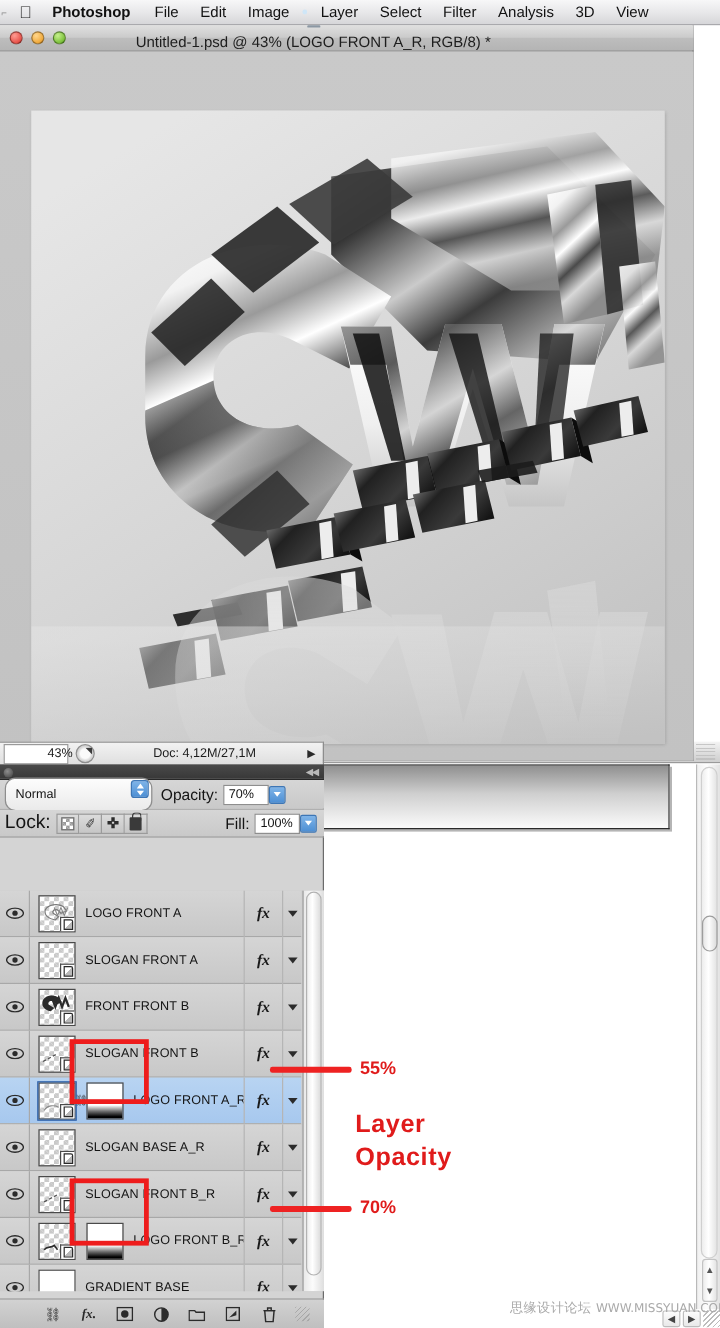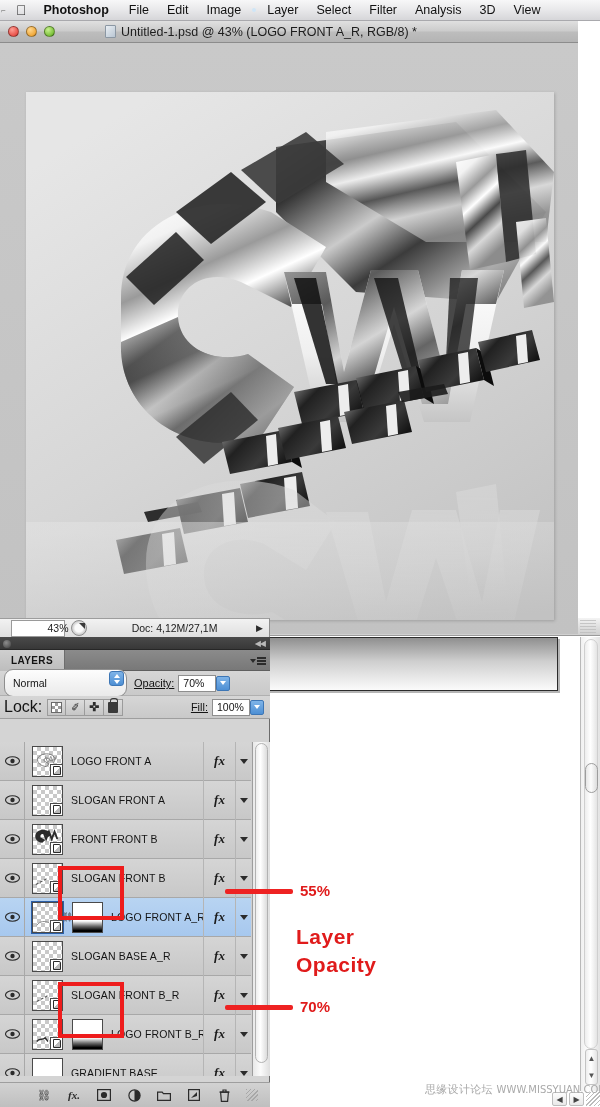--- a/index.html
+++ b/index.html
@@ -109,21 +109,21 @@
     display: flex; align-items: center;
   }
   .traffic { display: flex; gap: 7px; padding-left: 8px; }
   .tl { width: 11px; height: 11px; border-radius: 50%; border: 1px solid rgba(0,0,0,.35); }
   .tl.red   { background: radial-gradient(circle at 35% 30%, #ff9e94, #e8524a 70%, #b8342d); }
   .tl.amber { background: radial-gradient(circle at 35% 30%, #ffd78e, #f0a93b 70%, #c4801e); }
   .tl.green { background: radial-gradient(circle at 35% 30%, #c7f08e, #7cc13b 70%, #519420); }
   .doc-title-wrap {
     position: absolute; left: 0; top: 0; width: 522px; height: 21px;
     display: flex; align-items: center; justify-content: center; gap: 5px;
-    font-size: 12.5px; color: #1d1d1d;
+    font-size: 12.5px; color: #1d1d1d; flex-direction: column;
   }
   .doc-file-icon {
     width: 11px; height: 13px; background: linear-gradient(135deg,#e9eef3,#b9c6d3);
     border: 1px solid #8b97a3; border-radius: 1px;
   }
   .doc-canvas-area {
     position: absolute; left: 0; top: 22px; width: 578px; height: 591px;
     background: linear-gradient(to bottom,#c9c9c9,#c2c2c2);
     overflow: hidden;
   }
@@ -139,21 +139,21 @@
 
   
   .doc-status {
     position: absolute; left: 0; top: 618px; width: 270px; height: 19px;
     background: linear-gradient(to bottom,#f2f2f2,#dfdfdf);
     border-top: 1px solid #9d9d9d; border-right: 1px solid #8d8d8d;
     display: flex; align-items: center; font-size: 10.5px; color: #1c1c1c;
   }
   .zoom-box {
     width: 54px; height: 17px; background: #fff; border: 1px solid #9a9a9a;
-    display: flex; align-items: center; justify-content: center; margin-left: 11px; padding-left: 40px;
+    display: flex; align-items: center; justify-content: center; margin-left: 3px; padding-left: 40px;
   }
   .status-icon {
     width: 16px; height: 16px; margin: 0 6px;
     border-radius: 50%;
     background: radial-gradient(circle at 50% 50%, #fafafa 40%, #d7d7d7 60%, #bcbcbc);
     border: 1px solid #8e8e8e; position: relative;
   }
   .status-icon::after {
     content: ""; position: absolute; left: 7px; top: 2px;
     width: 6px; height: 6px; background: #3b3b3b;
@@ -215,21 +215,21 @@
   }
   .blend-stepper {
     position: absolute; right: 2px; top: 1px; width: 15px; height: 15px;
     border-radius: 3px;
     background: linear-gradient(to bottom,#7fb4e8,#4d8fd4);
     border: 1px solid #3d76b5;
     display: flex; flex-direction: column; align-items: center; justify-content: center; gap: 2px;
   }
   .st-up { width:0;height:0;border-left:3px solid transparent;border-right:3px solid transparent;border-bottom:4px solid #fff; }
   .st-dn { width:0;height:0;border-left:3px solid transparent;border-right:3px solid transparent;border-top:4px solid #fff; }
-  .field-label { font-size: 11px; color: #141414; margin-left: 7px; text-decoration: underline; }
+  .field-label { font-size: 13px; color: #141414; margin-left: 7px; }
   .num-field {
     position: relative; width: 38px; height: 17px; margin-left: 4px;
     background: #fff; border: 1px solid #8e8e8e;
     display: flex; align-items: center; padding-left: 4px;
     font-size: 10.5px; color: #141414;
   }
   .num-drop {
     position: absolute; right: -15px; top: 0px; width: 14px; height: 15px;
     background: linear-gradient(to bottom,#7fb4e8,#4d8fd4);
     border: 1px solid #3d76b5; border-radius: 2px;
@@ -587,31 +587,20 @@
     <div class="status-arrow">▶</div>
   </div>
 
   <div class="layers-panel">
 
     <div class="panel-dock-bar">
       <div class="dock-grip"></div>
       <div class="dock-collapse">◀◀</div>
     </div>
 
-    <div class="panel-tabbar">
-      <div class="panel-tab">LAYERS</div>
-      <div class="panel-menu-btn">
-        <div class="pm-tri"></div>
-        <div class="pm-lines">
-            <i></i>
-            <i></i>
-            <i></i>
-          </div>
-      </div>
-    </div>
 
     <div class="blend-row">
       <div class="blend-select">
         <span>Normal</span>
         <div class="blend-stepper">
           <span class="st-up"></span>
             <span class="st-dn"></span>
         </div>
       </div>
       <span class="field-label">Opacity:</span>

